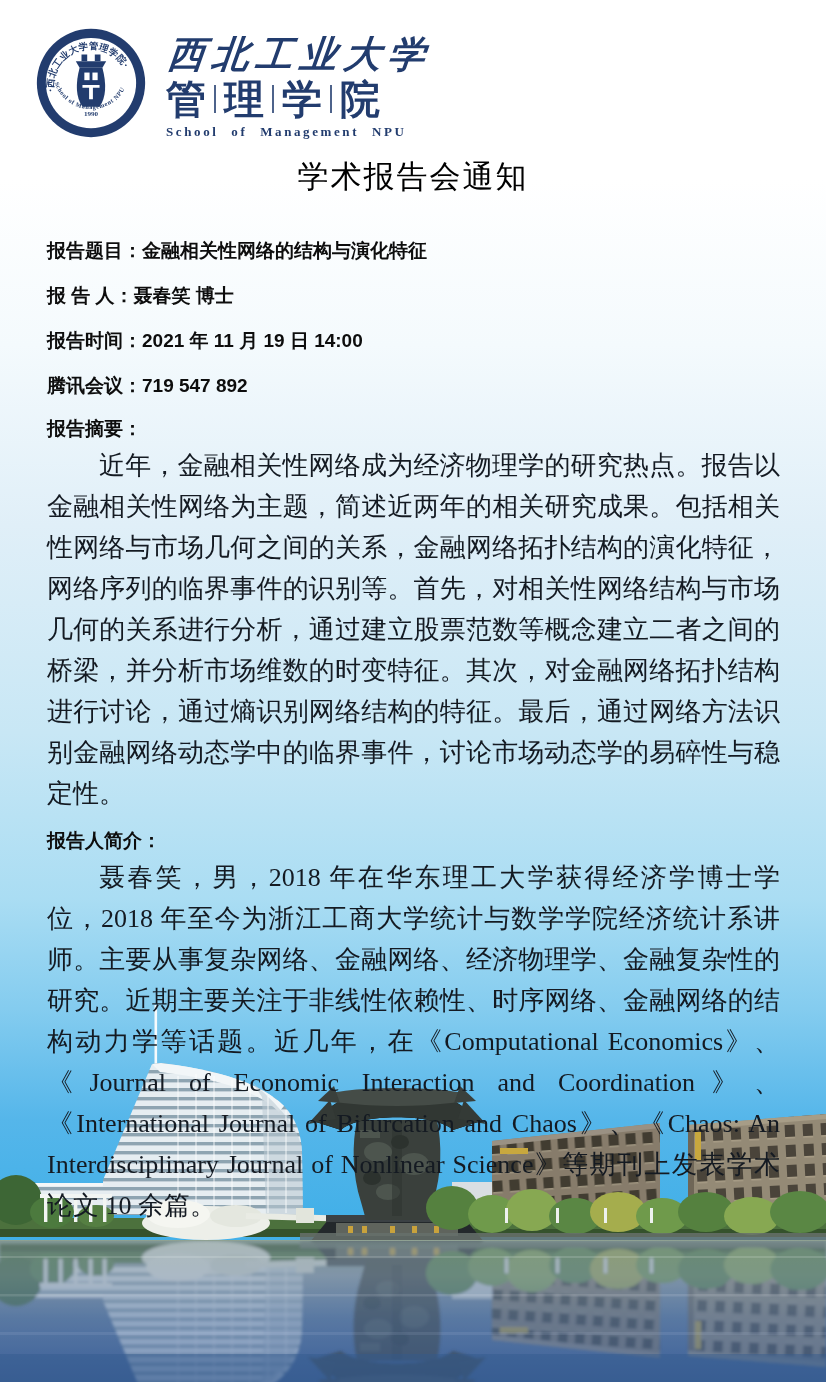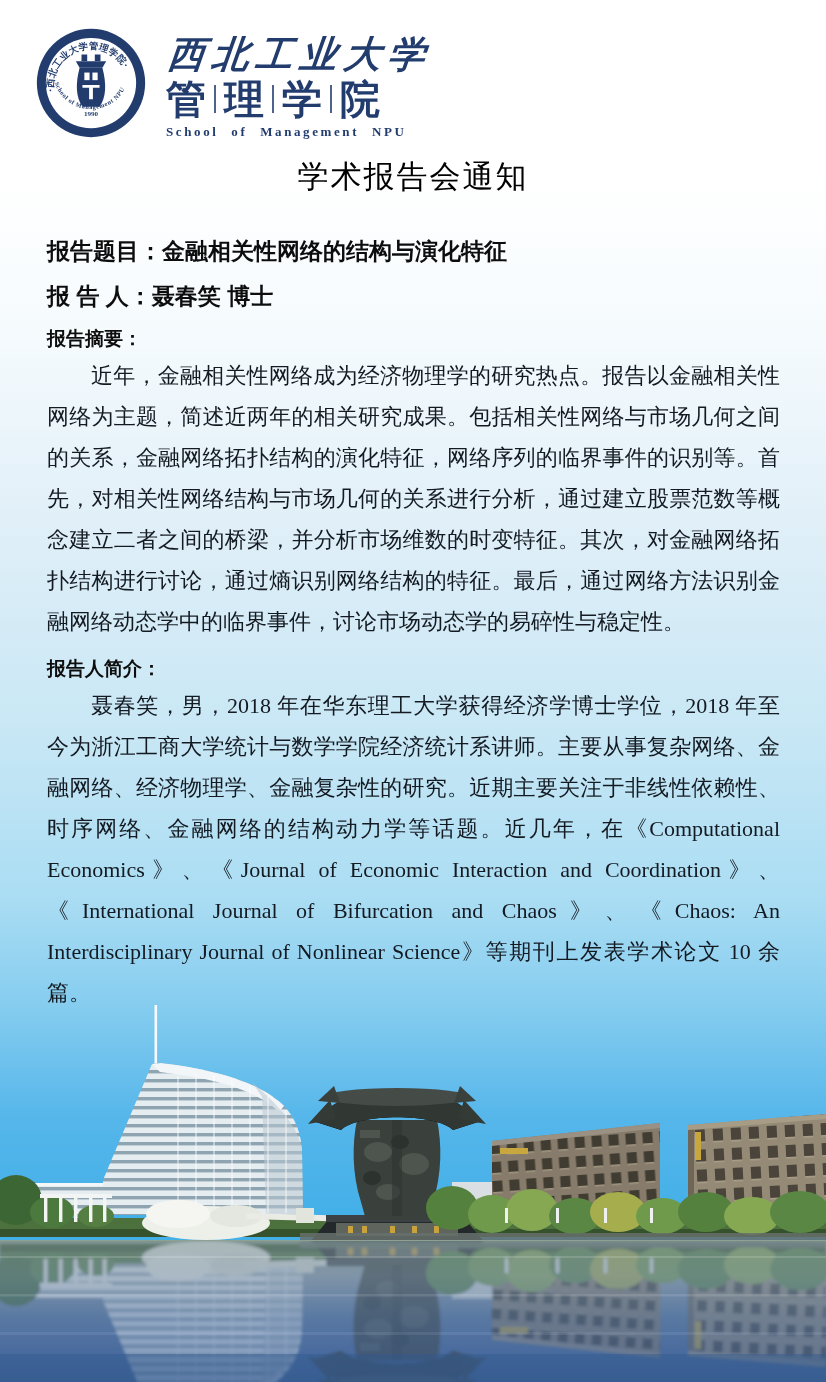--- a/index.html
+++ b/index.html
@@ -35,29 +35,29 @@
     font-size:13px;font-weight:700;color:#223c6e;
     letter-spacing:2.6px;word-spacing:7px;
   }
   
   .doc-title{
     margin:16px 0 0 0;text-align:center;
     font-size:31px;font-weight:400;letter-spacing:2px;color:#000;
   }
   
   .meta{margin:38px 0 0 47px;}
-  .meta-line{font-size:23px;font-weight:800;line-height:30px;margin-bottom:15px;white-space:pre-wrap;}
+  .meta-line{font-size:19px;font-weight:800;line-height:30px;margin-bottom:15px;white-space:pre-wrap;}
   .meta-line .val{font-weight:800;}
   
   .sec-heading{margin:14px 0 0 47px;font-size:19px;font-weight:800;}
   .bio-heading{}
   .body-para{
     width:733px;margin:3px 0 0 47px;
     font-family:"Liberation Serif","DejaVu Serif",serif;
-    font-size:22px;line-height:41px;
+    font-size:26px;line-height:41px;
     text-align:justify;text-indent:2em;color:#141a22;
   }
   
   .photo{position:absolute;left:0;bottom:0;z-index:1;display:block;}
 </style>
 </head>
 <body>
 
 <div class="page">
 
@@ -265,20 +265,22 @@
         </div>
         <div class="school-en">School of Management  NPU</div>
       </div>
     </div>
 
     <h1 class="doc-title">学术报告会通知</h1>
 
     <div class="meta">
       <div class="meta-line"><span>报告题目：</span><span class="val">金融相关性网络的结构与演化特征</span></div>
       <div class="meta-line"><span>报 告 人：</span><span class="val">聂春笑 博士</span></div>
+      <div class="meta-line"><span>报告时间：</span><span class="val">2021 年 11 月 19 日 14:00</span></div>
+      <div class="meta-line"><span>腾讯会议：</span><span class="val">719 547 892</span></div>
     </div>
 
     <div class="sec-heading">报告摘要：</div>
     <p class="body-para">近年，金融相关性网络成为经济物理学的研究热点。报告以金融相关性网络为主题，简述近两年的相关研究成果。包括相关性网络与市场几何之间的关系，金融网络拓扑结构的演化特征，网络序列的临界事件的识别等。首先，对相关性网络结构与市场几何的关系进行分析，通过建立股票范数等概念建立二者之间的桥梁，并分析市场维数的时变特征。其次，对金融网络拓扑结构进行讨论，通过熵识别网络结构的特征。最后，通过网络方法识别金融网络动态学中的临界事件，讨论市场动态学的易碎性与稳定性。</p>
 
     <div class="sec-heading bio-heading">报告人简介：</div>
     <p class="body-para">聂春笑，男，2018 年在华东理工大学获得经济学博士学位，2018 年至今为浙江工商大学统计与数学学院经济统计系讲师。主要从事复杂网络、金融网络、经济物理学、金融复杂性的研究。近期主要关注于非线性依赖性、时序网络、金融网络的结构动力学等话题。近几年，在《Computational Economics》、《Journal of Economic Interaction and Coordination》、《International Journal of Bifurcation and Chaos》、《Chaos: An Interdisciplinary Journal of Nonlinear Science》等期刊上发表学术论文 10 余篇。</p>
 
   </div>
 </div>

